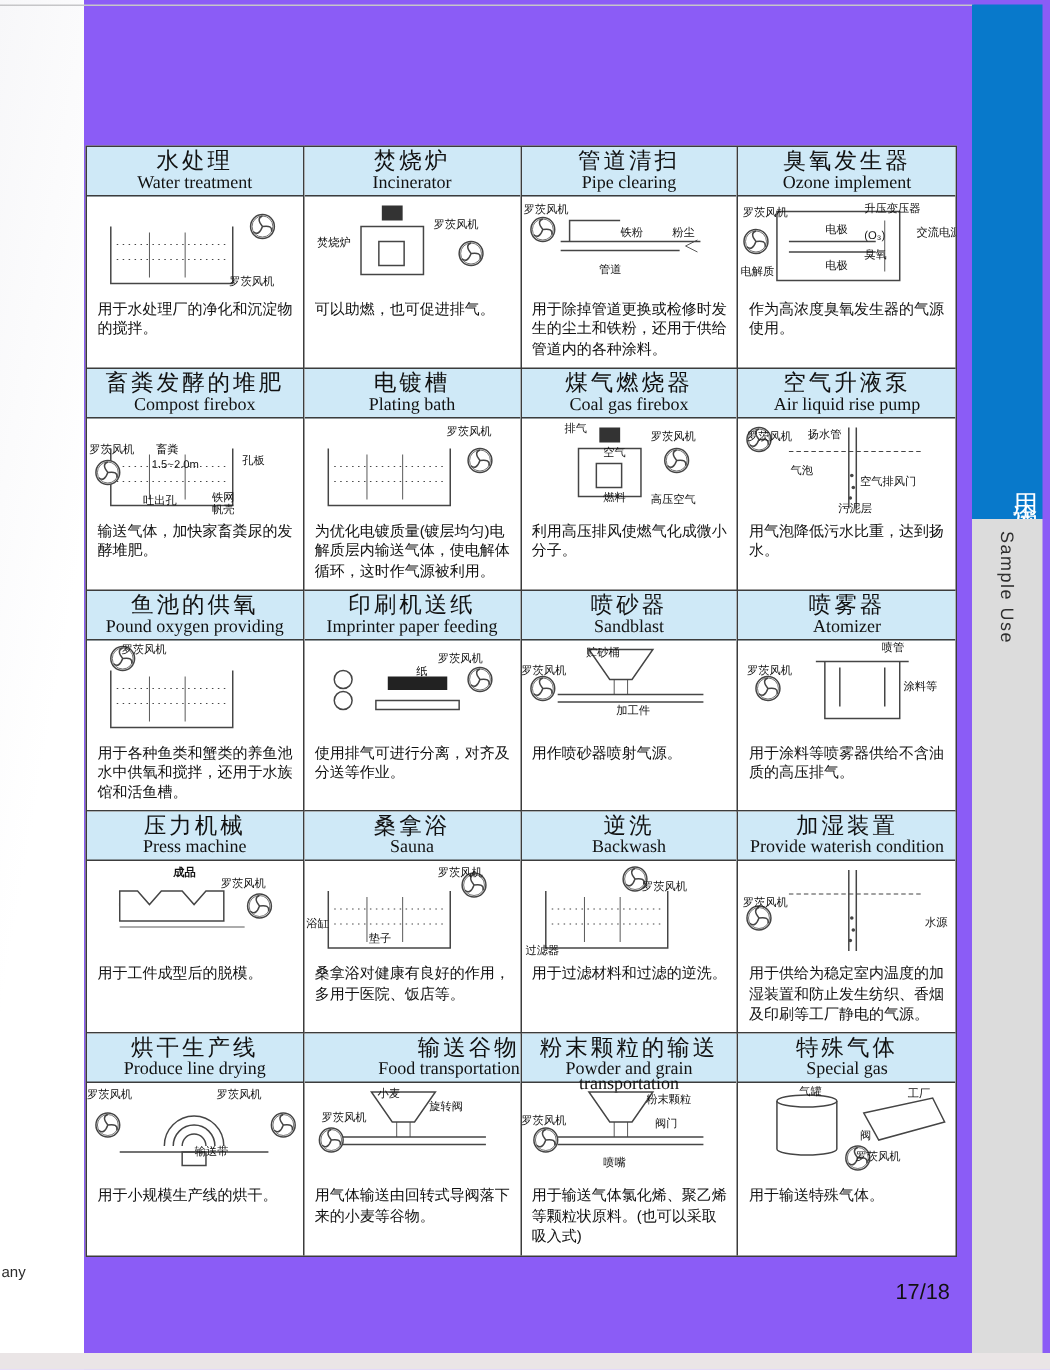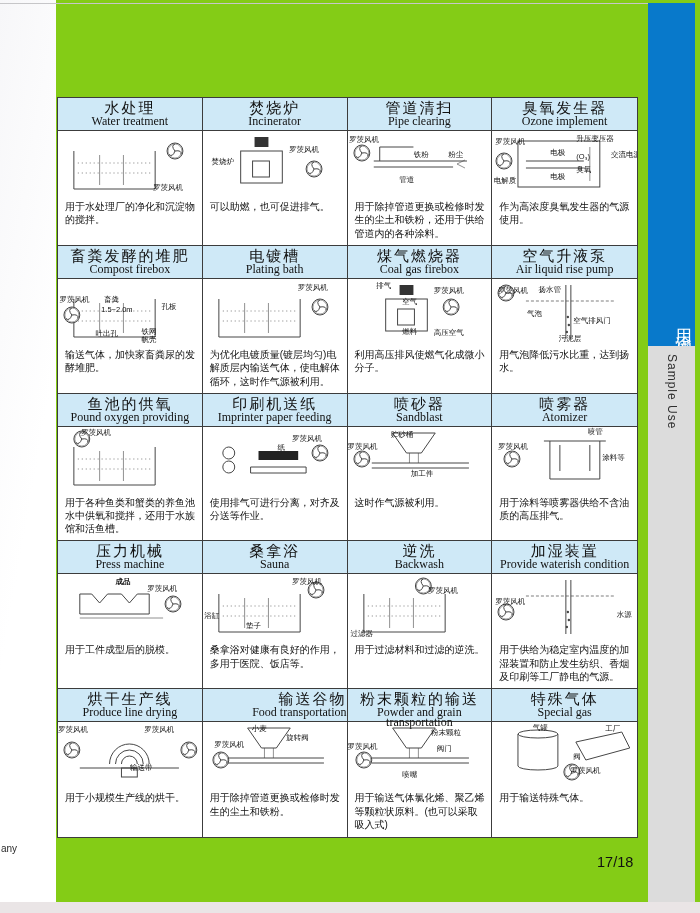--- a/index.html
+++ b/index.html
@@ -1,16 +1,16 @@
 <!DOCTYPE html>
 <html><head>
 <meta charset="utf-8">
 <style>
   html,body{margin:0;padding:0;background:#fff;}
-  .page{position:relative;width:700px;height:913px;background:#84cc16;overflow:hidden;
+  .page{position:relative;width:700px;height:913px;background:#8b5cf6;overflow:hidden;
         font-family:"Liberation Sans",sans-serif;color:#1b1b1b;}
   .top-rule{position:absolute;left:0;top:3px;width:649px;height:1px;background:#c6c6c8;}
   .corner-shade{position:absolute;left:0;top:0;width:56px;height:913px;
         background:linear-gradient(100deg,#f7f7f9 0%,#ffffff 55%);}
   
   .grid{position:absolute;left:57px;top:97px;width:581px;height:741px;
         display:grid;grid-template-columns:repeat(4,1fr);grid-template-rows:repeat(5,1fr);
         border:1px solid #3c3c3c;box-sizing:border-box;background:#fff;}
   .cell{border-right:1px solid #3c3c3c;border-bottom:1px solid #3c3c3c;
         box-sizing:border-box;display:flex;flex-direction:column;overflow:hidden;}
@@ -293,21 +293,21 @@
             <g>
               <circle cx="14" cy="32" r="8" fill="#fff" stroke="#454545"></circle>
               <circle cx="14" cy="32" r="7" fill="none" stroke="#454545" stroke-width="0.5"></circle>
               <path d="M14,32 Q9.5,26.6 14.0,25.0 M14,32 Q20.9,30.8 20.1,35.5 M14,32 Q11.6,38.6 7.9,35.5 " fill="none" stroke="#454545"></path>
             </g>
           </svg>
           <span class="fig-label" style="left: 30%; top: 6%;">贮砂桶</span>
           <span class="fig-label" style="left: 0%; top: 24%;">罗茨风机</span>
           <span class="fig-label" style="left: 44%; top: 64%;">加工件</span>
         </div>
-        <p class="desc">这时作气源被利用。</p>
+        <p class="desc">用作喷砂器喷射气源。</p>
       </div>
       <div class="cell">
         <div class="cell-head" style="background: rgb(207, 233, 247);">
           <div class="title-cn">喷雾器</div>
           <div class="title-en">Atomizer</div>
         </div>
         <div class="fig">
           <svg viewBox="0 0 145 68" preserveAspectRatio="none">
             <path class="s" d="M58,14 V52 H108 V14"></path>
             <path class="s" d="M68,18 V44 M98,18 V44"></path>
@@ -450,21 +450,21 @@
             <g>
               <circle cx="18" cy="38" r="8" fill="#fff" stroke="#454545"></circle>
               <circle cx="18" cy="38" r="7" fill="none" stroke="#454545" stroke-width="0.5"></circle>
               <path d="M18,38 Q13.5,32.6 18.0,31.0 M18,38 Q24.9,36.8 24.1,41.5 M18,38 Q15.6,44.6 11.9,41.5 " fill="none" stroke="#454545"></path>
             </g>
           </svg>
           <span class="fig-label" style="left: 34%; top: 4%;">小麦</span>
           <span class="fig-label" style="left: 58%; top: 18%;">旋转阀</span>
           <span class="fig-label" style="left: 8%; top: 28%;">罗茨风机</span>
         </div>
-        <p class="desc">用于除掉管道更换或检修时发生的尘土和铁粉。</p>
+        <p class="desc">用气体输送由回转式导阀落下来的小麦等谷物。</p>
       </div>
       <div class="cell">
         <div class="cell-head" style="background: rgb(207, 233, 247);">
           <div class="title-cn">粉末颗粒的输送</div>
           <div class="title-en">Powder and grain transportation</div>
         </div>
         <div class="fig">
           <svg viewBox="0 0 145 68" preserveAspectRatio="none">
             <path class="s" d="M45,6 H88 L74,26 H59 Z"></path>
             <path class="s" d="M24,36 H122 M24,41 H122"></path>

